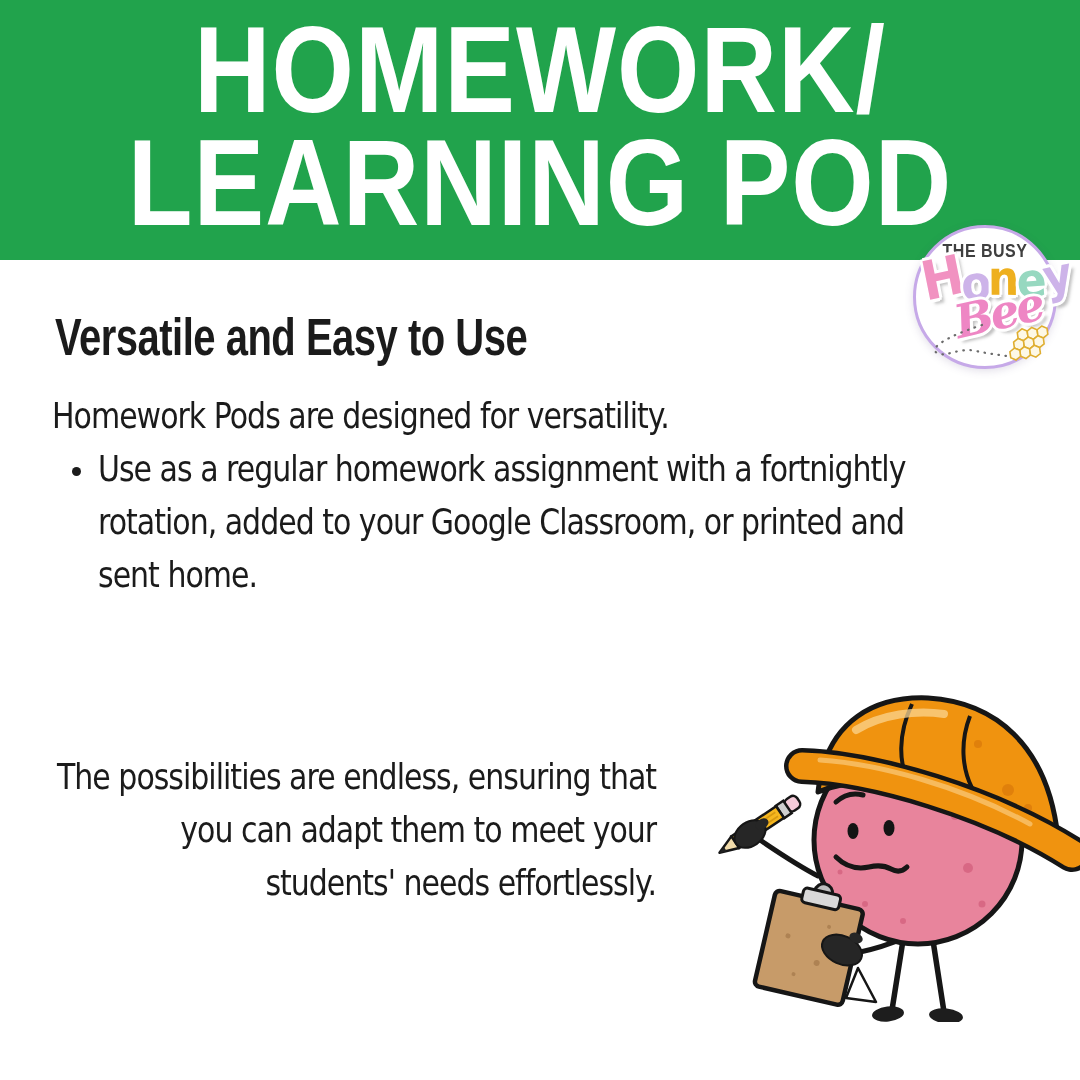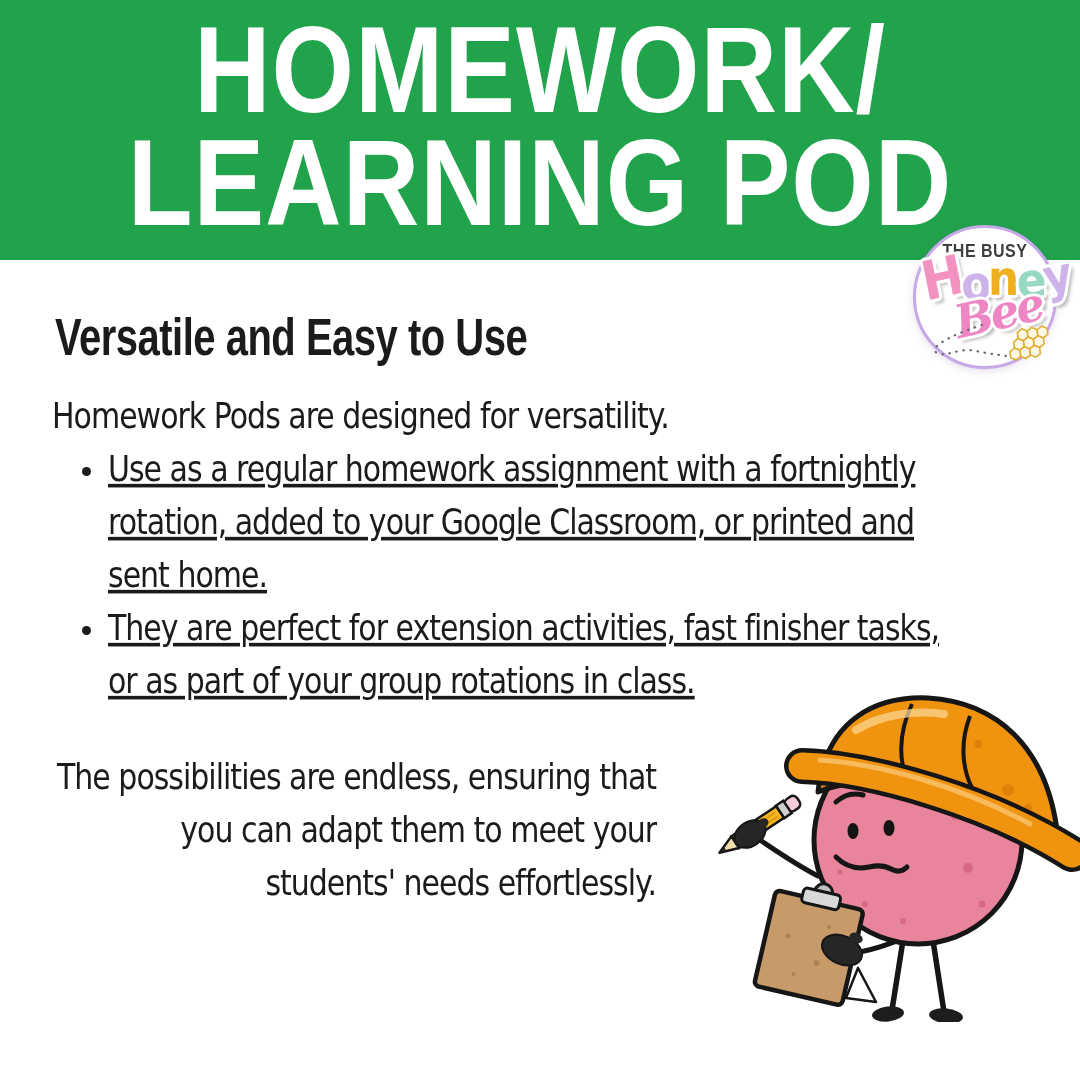--- a/index.html
+++ b/index.html
@@ -110,21 +110,21 @@
   }
   .bline {
     font-size: 30px;
     letter-spacing: -1px;
     line-height: 53px;
     white-space: nowrap;
     transform: scaleY(1.2);
     transform-origin: 0 75%;
   }
   .intro { position: absolute; left: 52px; top: 392px; }
-  .bullets { position: absolute; left: 56px; top: 445px; text-decoration: underline; }
+  .bullets { position: absolute; left: 46px; top: 445px; }
   .bullet-item { display: flex; align-items: flex-start; }
   .bullet-dot {
     flex: 0 0 auto;
     width: 9px; height: 9px;
     border-radius: 50%;
     background: #1b1b1b;
     margin: 22px 17px 0 26px;
   }
   .closing { position: absolute; left: 55px; top: 753px; text-align: right; }
   .closing .bline:nth-child(1) { margin-left: 2px; }
@@ -197,27 +197,20 @@
 
     <div class="bullets">
       <div class="bullet-item">
         <span class="bullet-dot"></span>
         <div>
           <div class="bline">Use as a regular homework assignment with a fortnightly</div>
           <div class="bline">rotation, added to your Google Classroom, or printed and</div>
           <div class="bline">sent home.</div>
         </div>
       </div>
-      <div class="bullet-item">
-        <span class="bullet-dot"></span>
-        <div>
-          <div class="bline">They are perfect for extension activities, fast finisher tasks,</div>
-          <div class="bline">or as part of your group rotations in class.</div>
-        </div>
-      </div>
     </div>
 
     <div class="closing">
       <div class="bline">The possibilities are endless, ensuring that</div>
       <div class="bline">you can adapt them to meet your</div>
       <div class="bline">students' needs effortlessly.</div>
     </div>
   </main>
 
   <svg class="character-svg" viewBox="0 0 420 350">

